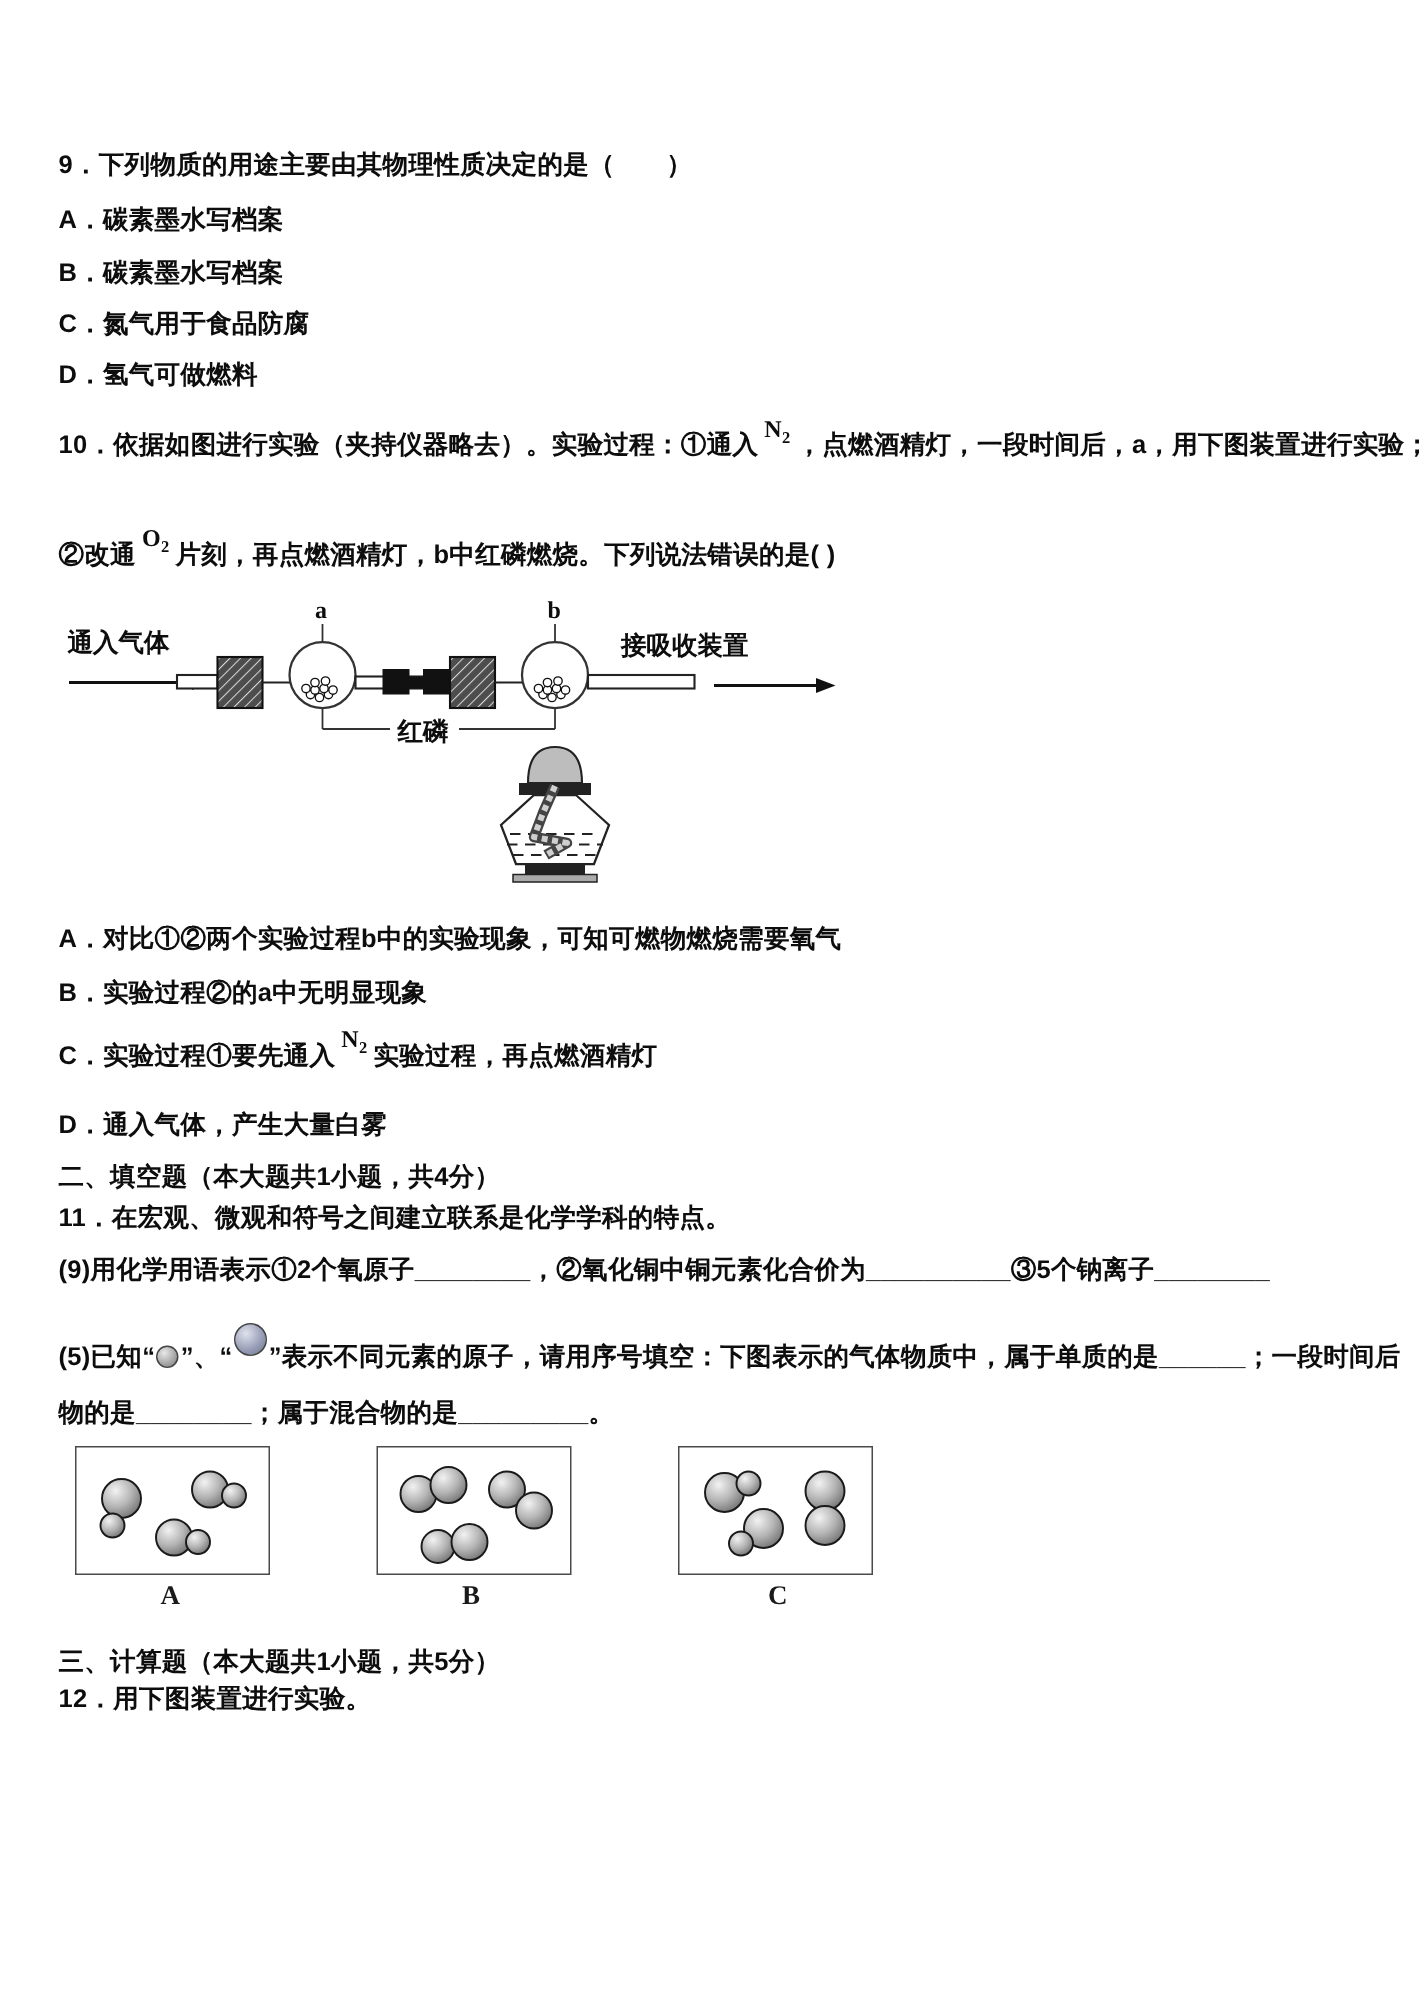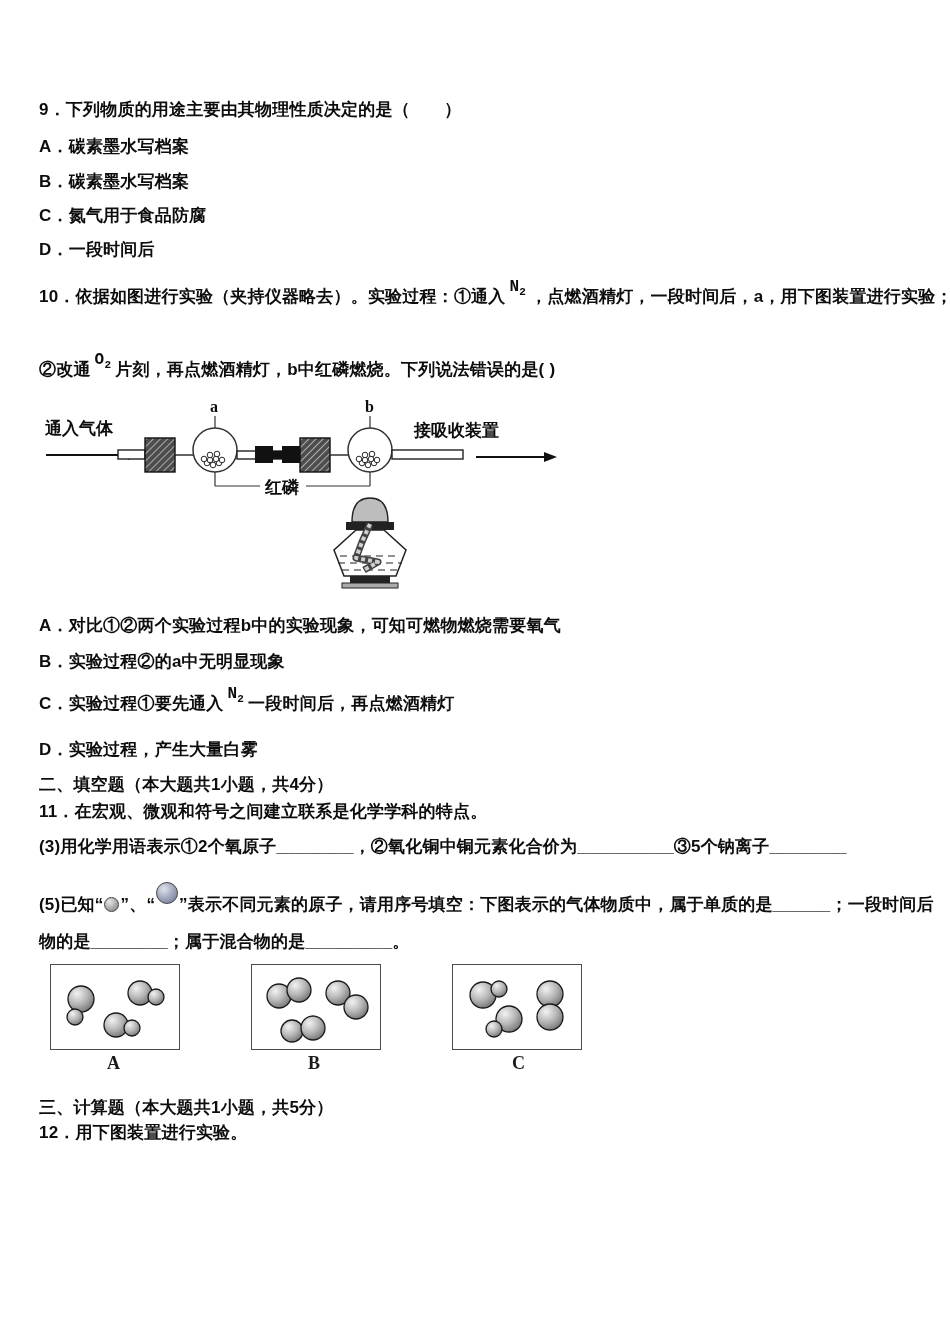--- a/index.html
+++ b/index.html
@@ -6,21 +6,21 @@
   body{
     width:950px;height:1344px;background:#ffffff;position:relative;
     font-family:"Liberation Sans", sans-serif;color:#0d0d0d;overflow:hidden;
   }
   .line{
     position:absolute;left:39px;font-size:17px;font-weight:600;
     white-space:nowrap;letter-spacing:.2px;
   }
   .formula{
     display:inline-block;transform:translateY(-11px);
-    font-family:Liberation Mono, monospace;font-weight:600;font-size:16px;
+    font-family:Liberation Serif, serif;font-weight:600;font-size:16px;
     margin:0 4px;
   }
   .formula sub{font-size:11px;}
   .atom-sm,.atom-lg{display:inline-block;border-radius:50%;border:1px solid #444;vertical-align:-2px;margin:0 1px;}
   .atom-sm{width:13px;height:13px;background:radial-gradient(circle at 35% 30%, #e8e8e8 0%, #ababab 55%, #787878 100%);}
   .atom-lg{width:20px;height:20px;vertical-align:6px;background:radial-gradient(circle at 35% 30%, #dfe2ec 0%, #9aa0b8 55%, #6b7390 100%);}
   .mol-box{
     position:absolute;width:128px;height:84px;border:1.5px solid #4a4a4a;background:#fff;
   }
   .box-label{
@@ -44,21 +44,21 @@
       <rect width="5" height="5" fill="#4d4d4d"></rect>
       <line x1="0" y1="0" x2="0" y2="5" stroke="#d8d8d8" stroke-width="1.4"></line>
     </pattern>
   </defs>
 </svg>
 
 <div class="line" style="top:98px">9．下列物质的用途主要由其物理性质决定的是（　　）</div>
 <div class="line" style="top:135px">A．碳素墨水写档案</div>
 <div class="line" style="top:170px">B．碳素墨水写档案</div>
 <div class="line" style="top:204px">C．氮气用于食品防腐</div>
-<div class="line" style="top:238px">D．一段时间后</div>
+<div class="line" style="top:238px">D．氢气可做燃料</div>
 
 <div class="line" style="top:285px">
   <span>10．依据如图进行实验（夹持仪器略去）。实验过程：①通入</span><span class="formula"><span>N</span><sub>2</sub></span><span>，点燃酒精灯，一段时间后，a，用下图装置进行实验；</span>
 </div>
 <div class="line" style="top:358px">
   <span>②改通</span><span class="formula"><span>O</span><sub>2</sub></span><span>片刻，再点燃酒精灯，b中红磷燃烧。下列说法错误的是( )</span>
 </div>
 
 <svg class="apparatus" width="525" height="200" viewBox="0 0 525 200">
 
@@ -142,27 +142,27 @@
     <polyline points="332,126 324,144 318,160 340,164 326,172" fill="none" stroke="#444" stroke-width="7" stroke-linejoin="round"></polyline>
     <polyline points="332,126 324,144 318,160 340,164 326,172" fill="none" stroke="#cfcfcf" stroke-width="4" stroke-dasharray="4 3" stroke-linejoin="round"></polyline>
     <rect x="312" y="178" width="40" height="7" fill="#222"></rect>
     <rect x="304" y="185" width="56" height="5" fill="#ababab" stroke="#222" stroke-width="1"></rect>
   </g>
 </svg>
 
 <div class="line" style="top:614px">A．对比①②两个实验过程b中的实验现象，可知可燃物燃烧需要氧气</div>
 <div class="line" style="top:650px">B．实验过程②的a中无明显现象</div>
 <div class="line" style="top:692px">
-  <span>C．实验过程①要先通入</span><span class="formula"><span>N</span><sub>2</sub></span><span>一段时间后，再点燃酒精灯</span>
-</div>
-<div class="line" style="top:738px">D．实验过程，产生大量白雾</div>
+  <span>C．实验过程①要先通入</span><span class="formula"><span>N</span><sub>2</sub></span><span>实验过程，再点燃酒精灯</span>
+</div>
+<div class="line" style="top:738px">D．通入气体，产生大量白雾</div>
 
 <div class="line" style="top:773px">二、填空题（本大题共1小题，共4分）</div>
 <div class="line" style="top:800px">11．在宏观、微观和符号之间建立联系是化学学科的特点。</div>
-<div class="line" style="top:835px">(3)用化学用语表示①2个氧原子________，②氧化铜中铜元素化合价为__________③5个钠离子________</div>
+<div class="line" style="top:835px">(9)用化学用语表示①2个氧原子________，②氧化铜中铜元素化合价为__________③5个钠离子________</div>
 <div class="line" style="top:882px">
   <span>(5)已知“</span><span class="atom-sm"></span><span>”、“</span><span class="atom-lg"></span><span>”表示不同元素的原子，请用序号填空：下图表示的气体物质中，属于单质的是______；一段时间后</span>
 </div>
 <div class="line" style="top:930px">物的是________；属于混合物的是_________。</div>
 
 <div class="mol-box" style="left:50px;top:964px">
   <svg class="mol-svg" width="125" height="81" viewBox="0 0 125 81">
       <circle cx="30" cy="34" r="13" fill="url(#sphereGrad)" stroke="#1a1a1a" stroke-width="1.3"></circle>
       <circle cx="24" cy="52" r="8" fill="url(#sphereGrad)" stroke="#1a1a1a" stroke-width="1.3"></circle>
       <circle cx="89" cy="28" r="12" fill="url(#sphereGrad)" stroke="#1a1a1a" stroke-width="1.3"></circle>

